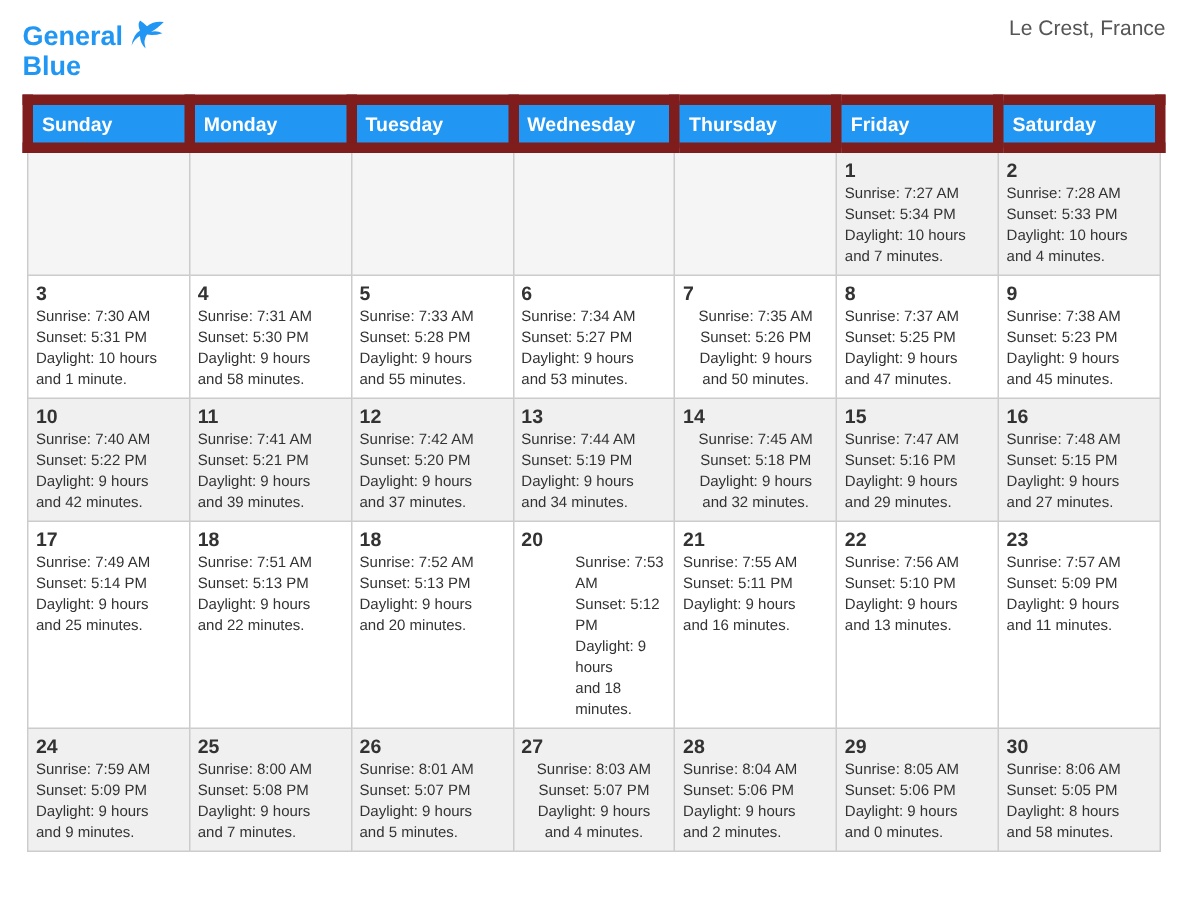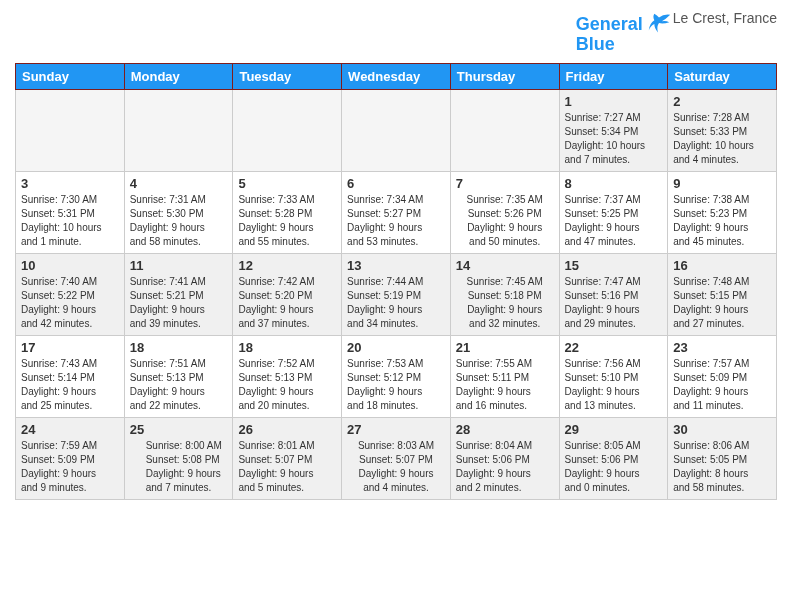--- a/index.html
+++ b/index.html
@@ -1,27 +1,27 @@
 <!DOCTYPE html>
 <html><head>
   <meta charset="utf-8">
   <style>
     * { box-sizing: border-box; margin: 0; padding: 0; }
     body { font-family: Arial, sans-serif; background: #fff; width: 792px; height: 612px; overflow: hidden; }
     .container { width: 792px; padding: 10px 15px; }
-    .header { display: flex; justify-content: flex-end; align-items: flex-start; margin-bottom: 8px; }
+    .header { display: flex; justify-content: space-between; align-items: flex-start; margin-bottom: 8px; }
     .logo { display: flex; align-items: center; }
     .logo-text { font-size: 18px; font-weight: bold; color: #333; }
     .logo-text span { color: #2196F3; }
     .logo-bird { width: 28px; height: 28px; margin-left: 2px; }
     .title-block { text-align: right; }
     .month-title { font-size: 32px; font-weight: normal; color: #333; }
     .location { font-size: 14px; color: #555; }
     table { width: 100%; border-collapse: collapse; table-layout: fixed; }
-    th { background-color: #2196F3; color: #fff; text-align: left; padding: 5px 6px; font-size: 13px; font-weight: bold; border: 1px solid #7f1d1d; }
+    th { background-color: #2196F3; color: #fff; text-align: left; padding: 5px 6px; font-size: 13px; font-weight: bold; border: 7px solid #7f1d1d; }
     td { border: 1px solid #ccc; vertical-align: top; padding: 4px 5px; font-size: 10.5px; color: #333; height: 80px; background: #fff; }
     td.empty { background: #f5f5f5; }
     td.shaded { background: #f0f0f0; }
     .day-num { font-weight: bold; font-size: 13px; margin-bottom: 2px; }
     .day-info { font-size: 10px; line-height: 1.4; color: #333; }
   </style>
 </head>
 <body>
 
 <div class="container">
@@ -176,42 +176,42 @@
             <div class="day-num">16</div>
             <div class="day-info" style="white-space: pre-line;">Sunrise: 7:48 AM
 Sunset: 5:15 PM
 Daylight: 9 hours
 and 27 minutes.</div>
           </td>
         </tr>
         <tr>
           <td>
             <div class="day-num">17</div>
-            <div class="day-info" style="white-space: pre-line;">Sunrise: 7:43 AM
+            <div class="day-info" style="white-space: pre-line;">Sunrise: 7:49 AM
 Sunset: 5:14 PM
 Daylight: 9 hours
 and 25 minutes.</div>
           </td>
           <td>
             <div class="day-num">18</div>
             <div class="day-info" style="white-space: pre-line;">Sunrise: 7:51 AM
 Sunset: 5:13 PM
 Daylight: 9 hours
 and 22 minutes.</div>
           </td>
           <td>
             <div class="day-num">18</div>
             <div class="day-info" style="white-space: pre-line;">Sunrise: 7:52 AM
 Sunset: 5:13 PM
 Daylight: 9 hours
 and 20 minutes.</div>
           </td>
           <td>
             <div class="day-num">20</div>
-            <div class="day-info" style="white-space: pre-line;">Sunrise: 7:53 AM
+            <div class="day-info" style="white-space: pre-line; margin-left: 36px;">Sunrise: 7:53 AM
 Sunset: 5:12 PM
 Daylight: 9 hours
 and 18 minutes.</div>
           </td>
           <td>
             <div class="day-num">21</div>
             <div class="day-info" style="white-space: pre-line;">Sunrise: 7:55 AM
 Sunset: 5:11 PM
 Daylight: 9 hours
 and 16 minutes.</div>
@@ -234,21 +234,21 @@
         <tr>
           <td class="shaded">
             <div class="day-num">24</div>
             <div class="day-info" style="white-space: pre-line;">Sunrise: 7:59 AM
 Sunset: 5:09 PM
 Daylight: 9 hours
 and 9 minutes.</div>
           </td>
           <td class="shaded">
             <div class="day-num">25</div>
-            <div class="day-info" style="white-space: pre-line; margin-left: 16px;">Sunrise: 8:00 AM
+            <div class="day-info" style="white-space: pre-line;">Sunrise: 8:00 AM
 Sunset: 5:08 PM
 Daylight: 9 hours
 and 7 minutes.</div>
           </td>
           <td class="shaded">
             <div class="day-num">26</div>
             <div class="day-info" style="white-space: pre-line;">Sunrise: 8:01 AM
 Sunset: 5:07 PM
 Daylight: 9 hours
 and 5 minutes.</div>

